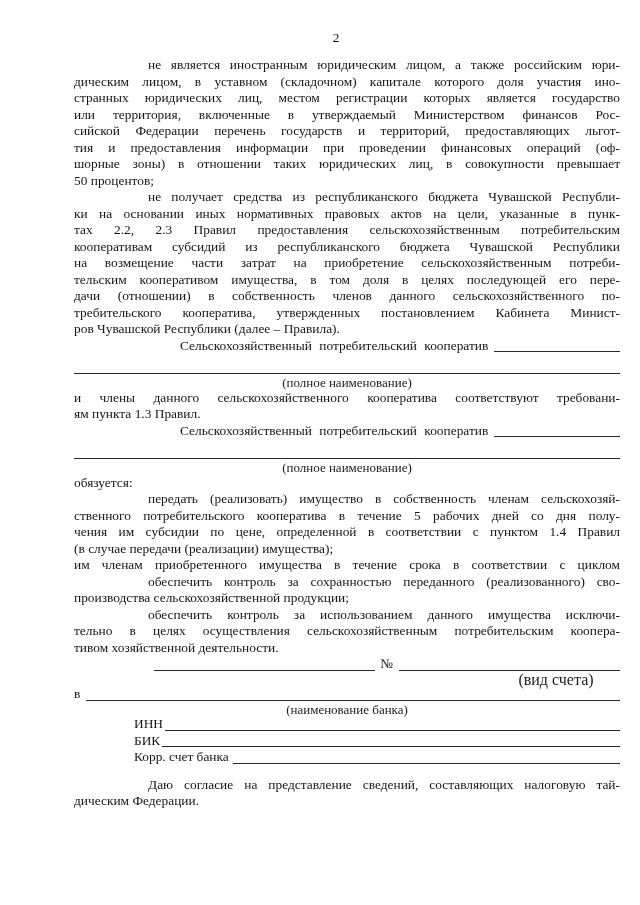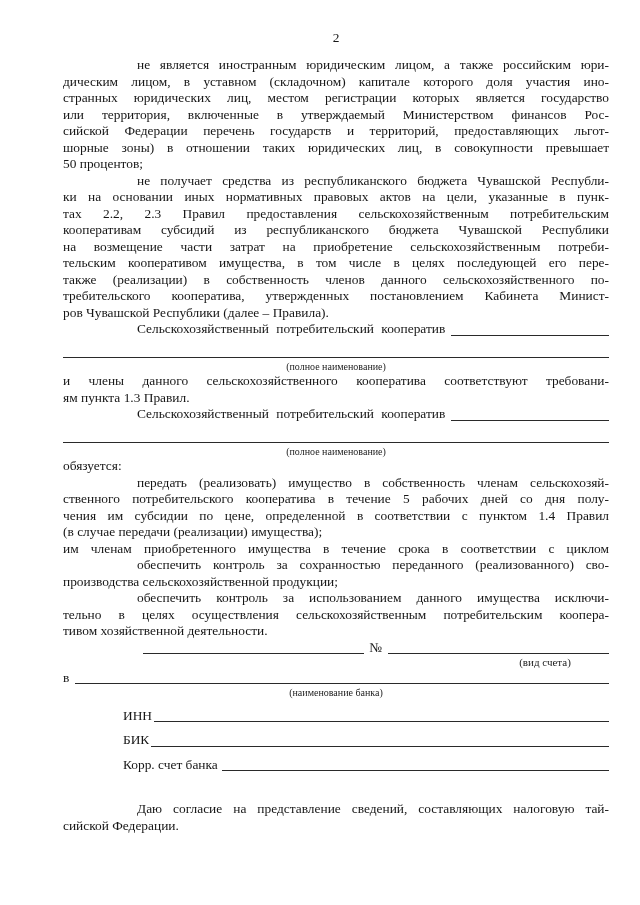--- a/index.html
+++ b/index.html
@@ -2,68 +2,69 @@
 <html><head>
 <meta charset="utf-8">
 <style>
   html,body{margin:0;padding:0;background:#ffffff;}
   .page{
     position:relative;width:640px;height:905px;background:#ffffff;overflow:hidden;
     font-family:"Liberation Serif","DejaVu Serif",serif;
     font-size:13.4px;line-height:16.5px;color:#161616;
   }
   .pageno{position:absolute;top:30px;left:63px;width:546px;text-align:center;}
-  .content{position:absolute;top:57px;left:63px;width:546px;}
+  .content{position:absolute;top:57px;left:74px;width:546px;}
   .ln{text-align:justify;}
   .ln.j{text-align-last:justify;}
   .ln.ind{padding-left:74px;}
   .row{display:flex;align-items:stretch;}
   .row .lbl{white-space:pre;}
   .row.ind{padding-left:74px;}
-  .row.bankind{padding-left:60px;margin-top:8px;}
+  .row.bankind{padding-left:60px;}
   .blank{flex:1 1 auto;position:relative;min-width:30px;}
   .blank::after{content:"";position:absolute;left:0;right:0;bottom:2px;border-bottom:1px solid #2a2a2a;}
-  .coop-lbl{word-spacing:4px;}
+  .coop-lbl{word-spacing:4px;margin-left:32px;}
   .ul-gap{height:19px;border-bottom:1px solid #2a2a2a;margin-bottom:2px;}
-  .caption{font-size:10px;line-height:13.5px;text-align:center;color:#1c1c1c;}
+  .caption{font-size:13px;line-height:13.5px;text-align:center;color:#1c1c1c;}
   .caption-right{display:flex;justify-content:flex-end;}
-  .caption-right .cap-box{width:128px;text-align:center;font-size:11px;line-height:13.5px;color:#1c1c1c;}
-  .mt10{margin-top:28px;}
+  .caption-right .cap-box{width:128px;text-align:center;font-size:16px;line-height:13.5px;color:#1c1c1c;}
+  .mt10{margin-top:11px;}
   .ml6{margin-left:6px;}
   .mr6{margin-right:6px;}
   .ml4{margin-left:4px;}
   .ml2{margin-left:2px;}
 </style>
 </head>
 <body>
 
 <div class="page">
 
   <div class="pageno">2</div>
 
   <div class="content">
 
     <div>
       <div class="ln j ind">не является иностранным юридическим лицом, а также российским юри-</div>
       <div class="ln j">дическим лицом, в уставном (складочном) капитале которого доля участия ино-</div>
       <div class="ln j">странных юридических лиц, местом регистрации которых является государство</div>
       <div class="ln j">или территория, включенные в утверждаемый Министерством финансов Рос-</div>
       <div class="ln j">сийской Федерации перечень государств и территорий, предоставляющих льгот-</div>
+      <div class="ln j">тия и предоставления информации при проведении финансовых операций (оф-</div>
       <div class="ln j">шорные зоны) в отношении таких юридических лиц, в совокупности превышает</div>
       <div class="ln">50 процентов;</div>
     </div>
 
     <div>
       <div class="ln j ind">не получает средства из республиканского бюджета Чувашской Республи-</div>
       <div class="ln j">ки на основании иных нормативных правовых актов на цели, указанные в пунк-</div>
       <div class="ln j">тах 2.2, 2.3 Правил предоставления сельскохозяйственным потребительским</div>
       <div class="ln j">кооперативам субсидий из республиканского бюджета Чувашской Республики</div>
       <div class="ln j">на возмещение части затрат на приобретение сельскохозяйственным потреби-</div>
-      <div class="ln j">тельским кооперативом имущества, в том числе в целях последующей его пере-</div>
-      <div class="ln j">также (реализации) в собственность членов данного сельскохозяйственного по-</div>
+      <div class="ln j">тельским кооперативом имущества, в том доля в целях последующей его пере-</div>
+      <div class="ln j">дачи (отношении) в собственность членов данного сельскохозяйственного по-</div>
       <div class="ln j">требительского кооператива, утвержденных постановлением Кабинета Минист-</div>
       <div class="ln">ров Чувашской Республики (далее – Правила).</div>
     </div>
 
     <div class="row ind">
       <span class="lbl coop-lbl">Сельскохозяйственный потребительский кооператив</span>
       <span class="blank ml6"></span>
     </div>
     <div class="ul-gap"></div>
     <div class="caption">(полное наименование)</div>
@@ -124,17 +125,17 @@
       <span class="lbl">БИК</span>
       <span class="blank ml2"></span>
     </div>
     <div class="row bankind">
       <span class="lbl">Корр. счет банка</span>
       <span class="blank ml4"></span>
     </div>
 
     <div class="mt10">
       <div class="ln j ind">Даю согласие на представление сведений, составляющих налоговую тай-</div>
-      <div class="ln">сийской Федерации.</div>
+      <div class="ln">дическим Федерации.</div>
     </div>
 
   </div>
 </div>
 
 </body></html>

